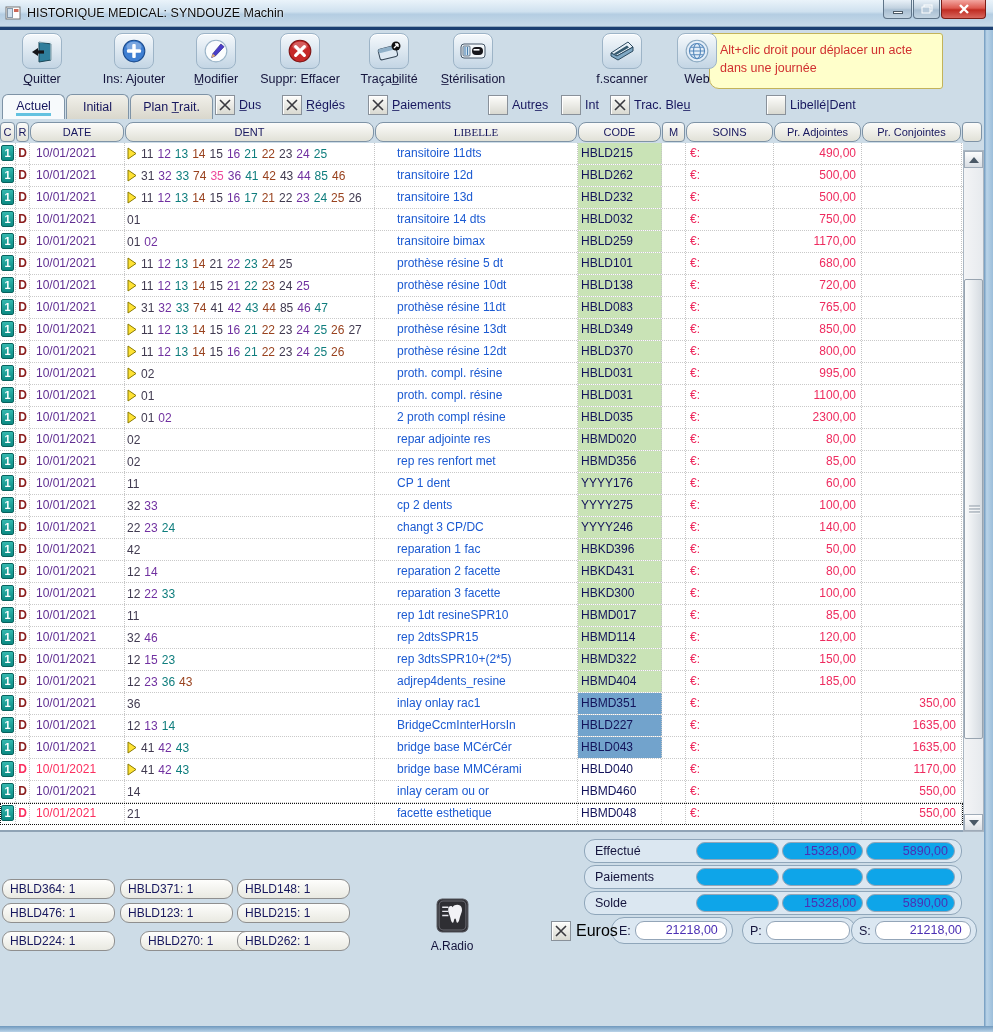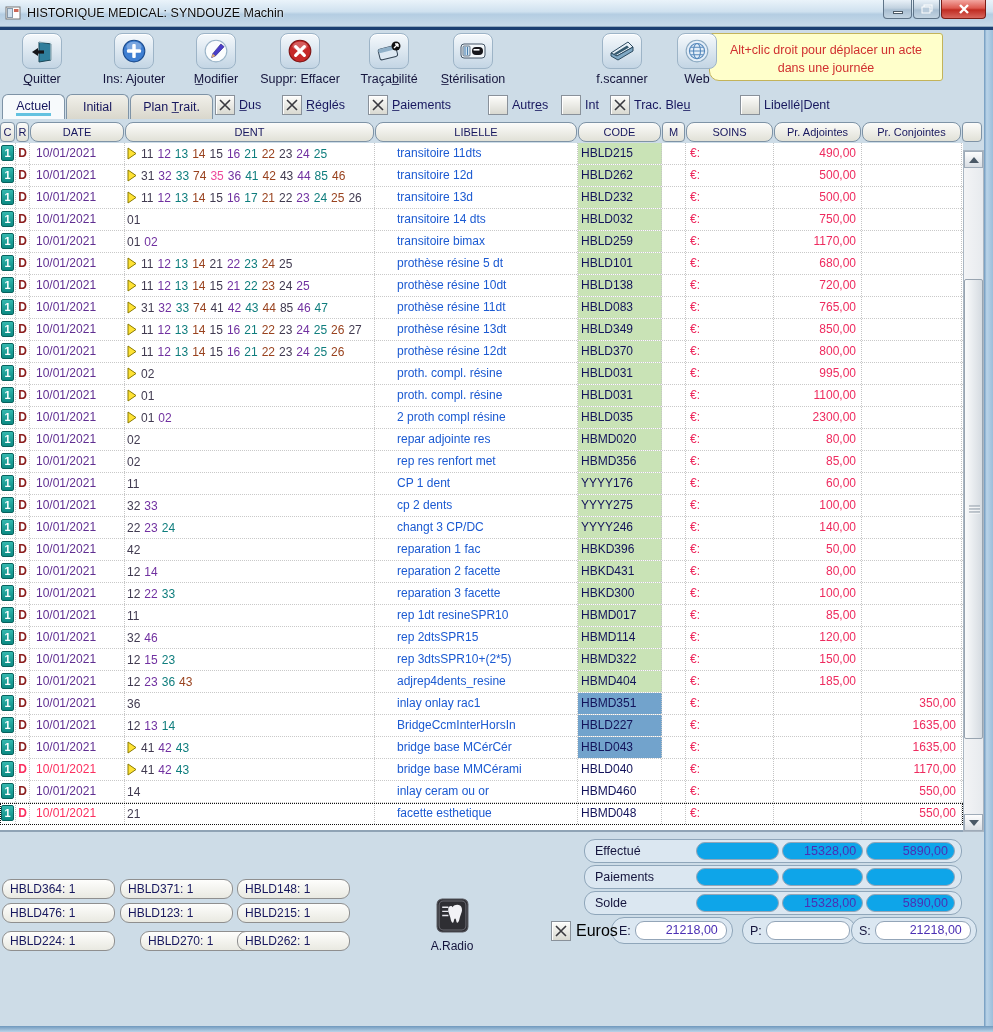--- a/index.html
+++ b/index.html
@@ -32,42 +32,42 @@
   .glyph-min{display:block;width:10px;height:3px;background:#fff;border:1px solid #4c5a66;margin-top:7px;}
 
   .navline{position:absolute;left:0;top:27px;width:993px;height:3px;background:#1b3f72;}
 
   
   .toolbar{position:absolute;left:0;top:30px;width:993px;height:63px;}
   .tbtn{position:absolute;top:3px;width:92px;text-align:center;cursor:pointer;}
   .tbtn .ico{width:40px;height:36px;margin:0 auto;border-radius:8px;border:1px solid #9db4c7;
     background:linear-gradient(#f5f9fc,#c3d5e4);box-shadow:inset 0 1px 0 #fff;display:flex;align-items:center;justify-content:center;}
   .tbtn .lbl{margin-top:3px;font-size:12.5px;color:#14143c;}
-  .note{position:absolute;left:709px;top:3px;width:234px;height:48px;background:#ffffcb;border:1px solid #c3b35a;
-    border-radius:3px 3px 3px 10px;color:var(--note-red);font-size:12.5px;text-align:center;padding:7px 10px;line-height:1.45;}
+  .note{position:absolute;left:709px;top:3px;width:234px;height:56px;background:#ffffcb;border:1px solid #c3b35a;
+    border-radius:3px 3px 3px 10px;color:var(--note-red);font-size:12.5px;padding:7px 10px;line-height:1.45;}
 
   
   .tabrow{position:absolute;left:0;top:93px;width:993px;height:28px;}
   .tab{position:absolute;top:1px;height:25px;border:1px solid #7e93a6;border-bottom:none;border-radius:6px 6px 0 0;
     background:linear-gradient(#f1f0ea,#d9d7cc);font-size:12.5px;color:var(--navy);
     display:flex;align-items:center;justify-content:center;cursor:pointer;}
   .tab.active{background:#f7fafc;}
   .tab.active .tab-label{border-bottom:3px solid #63c2e0;padding-bottom:0px;}
   .chk-item{position:absolute;top:2px;display:flex;align-items:center;cursor:pointer;}
   .chkbox{width:20px;height:20px;border:1px solid #89919a;background:linear-gradient(#fdfdfb,#d9d9d1);
     box-shadow:inset 1px 1px 0 #fff;display:flex;align-items:center;justify-content:center;}
   .chk-item .flabel{margin-left:4px;font-size:12.5px;color:var(--navy);}
 
   
   .thead{position:absolute;left:0;top:121px;width:984px;height:22px;display:flex;}
   .hcell{height:20px;margin:1px 1px 0 0;border:1px solid #7e93a6;border-radius:8px;
     background:linear-gradient(#fcfcfa,#e1e1d7);font-size:11px;color:var(--navy);
     display:flex;align-items:center;justify-content:center;cursor:pointer;}
   .hw-c{width:15px;border-radius:4px;}.hw-r{width:13px;border-radius:4px;}.hw-date{width:94px;}
-  .hw-dent{width:249px;}.hw-libelle{width:202px;}.hw-code{width:83px;}.hw-m{width:23px;border-radius:4px;}
+  .hw-dent{width:249px;}.hw-libelle{width:202px;font-family:Liberation Serif, serif;}.hw-code{width:83px;}.hw-m{width:23px;border-radius:4px;}
   .hw-soins{width:87px;}.hw-pr-adjointes{width:87px;}.hw-pr-conjointes{width:99px;}.hw-corner{width:20px;border-radius:4px;}
 
   .tbody{position:absolute;left:0;top:143px;width:963px;height:689px;background:#fff;border-bottom:2px solid #8fa3b5;}
   .trow{display:flex;height:22px;border-bottom:1px dotted #c9c9c9;cursor:pointer;background:#fff;}
   .trow.selected{outline:1px dotted #111;outline-offset:-1px;}
   .cell{border-right:1px dotted #c4c4c4;overflow:hidden;white-space:nowrap;line-height:20px;font-size:12px;height:21px;}
   .c-c{width:16px;}.c-r{width:14px;text-align:center;color:#8b1d1d;font-weight:bold;}
   .c-date{width:95px;color:var(--date-purple);padding-left:6px;}
   .c-dent{width:250px;display:flex;align-items:center;gap:4px;padding-left:2px;}
   .c-lib{width:203px;color:var(--libelle-blue);padding-left:22px;}
@@ -290,21 +290,21 @@
         <span class="flabel">Int</span>
       </div>
       <div class="chk-item" style="left: 610px;">
         <span class="chkbox">
           <svg width="16" height="16" viewBox="0 0 16 16">
             <path d="M3 3 L13 13 M13 3 L3 13" stroke="#39393f" stroke-width="1.6"></path>
           </svg>
         </span>
         <span class="flabel">Trac. Bleu̲</span>
       </div>
-      <div class="chk-item" style="left: 740px;">
+      <div class="chk-item" style="left: 766px;">
         <span class="chkbox"></span>
         <span class="flabel">Libellé|Dent</span>
       </div>
     </div>
 
   <div class="thead">
       <div class="hcell hw-c">C</div>
       <div class="hcell hw-r">R</div>
       <div class="hcell hw-date">DATE</div>
       <div class="hcell hw-dent">DENT</div>

